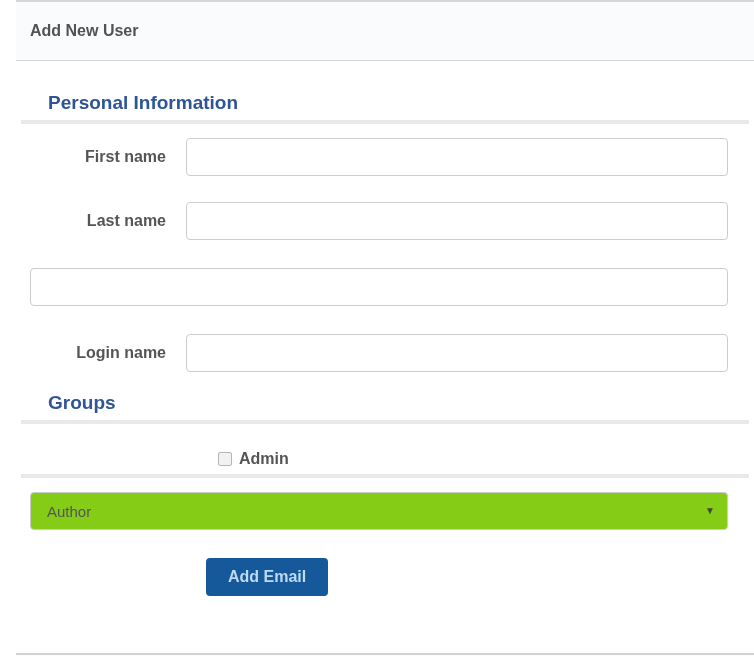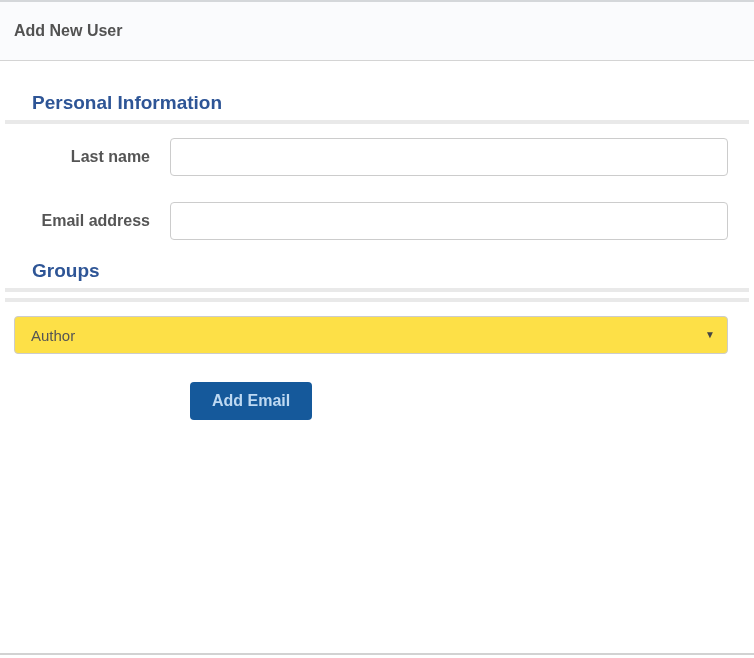--- a/index.html
+++ b/index.html
@@ -5,20 +5,21 @@
   * { margin: 0; padding: 0; box-sizing: border-box; }
   html, body { background: #ffffff; }
   body {
     font-family: "Liberation Sans", "DejaVu Sans", sans-serif;
     width: 754px; height: 658px; overflow: hidden;
   }
   .panel {
     width: 754px; height: 658px;
     display: flex; flex-direction: column;
     background: #ffffff;
+    padding-left: 16px;
   }
   .panel-header {
     background: #fafbfd;
     border-top: 2px solid #d4d7da;
     border-bottom: 1px solid #d4d4d4;
     padding: 19px 14px 19px 14px;
     font-size: 16px; font-weight: bold; color: #525252;
     line-height: 20px;
   }
   .section-heading {
@@ -65,21 +66,21 @@
     font-size: 16px; font-weight: bold; color: #555555;
     margin-left: 7px; line-height: 18px;
   }
   .select-wrap {
     flex: 1; position: relative; height: 38px;
   }
   .license-select {
     appearance: none; -webkit-appearance: none;
     width: 100%; height: 38px;
     border: 1px solid #cccccc; border-radius: 4px;
-    background: #fde047;
+    background: #84cc16;
     font-family: "Liberation Sans", "DejaVu Sans", sans-serif;
     font-size: 15px; color: #555555;
     padding: 0 30px 0 16px; outline: none; cursor: pointer;
   }
   .caret {
     position: absolute; right: 13px; top: 50%;
     transform: translateY(-50%);
     font-size: 10px; color: #444444; pointer-events: none;
     line-height: 10px;
   }
@@ -104,35 +105,46 @@
 
   <div class="panel-header">
     <span>Add New User</span>
   </div>
 
   <div class="form-area">
 
     <h2 class="section-heading">Personal Information</h2>
     <div class="divider"></div>
 
+    <div class="form-row">
+      <label class="field-label">First name</label>
+      <input type="text" class="text-input" value="" style="">
+    </div>
 
     <div class="form-row">
       <label class="field-label">Last name</label>
       <input type="text" class="text-input" value="" style="">
     </div>
 
     <div class="form-row">
-      <label class="field-label">Email address</label>
       <input type="text" class="text-input" value="" style="">
     </div>
 
+    <div class="form-row">
+      <label class="field-label">Login name</label>
+      <input type="text" class="text-input" value="" style="">
+    </div>
 
     <h2 class="section-heading tight">Groups</h2>
     <div class="divider"></div>
 
+    <div class="checkbox-row">
+      <input type="checkbox" class="checkbox" style="">
+      <span class="checkbox-label">Admin</span>
+    </div>
 
     <div class="divider"></div>
 
     <div class="form-row">
       <div class="select-wrap">
         <select class="license-select">
           <option selected="">Author</option>
         </select>
         <span class="caret">▼</span>
       </div>

